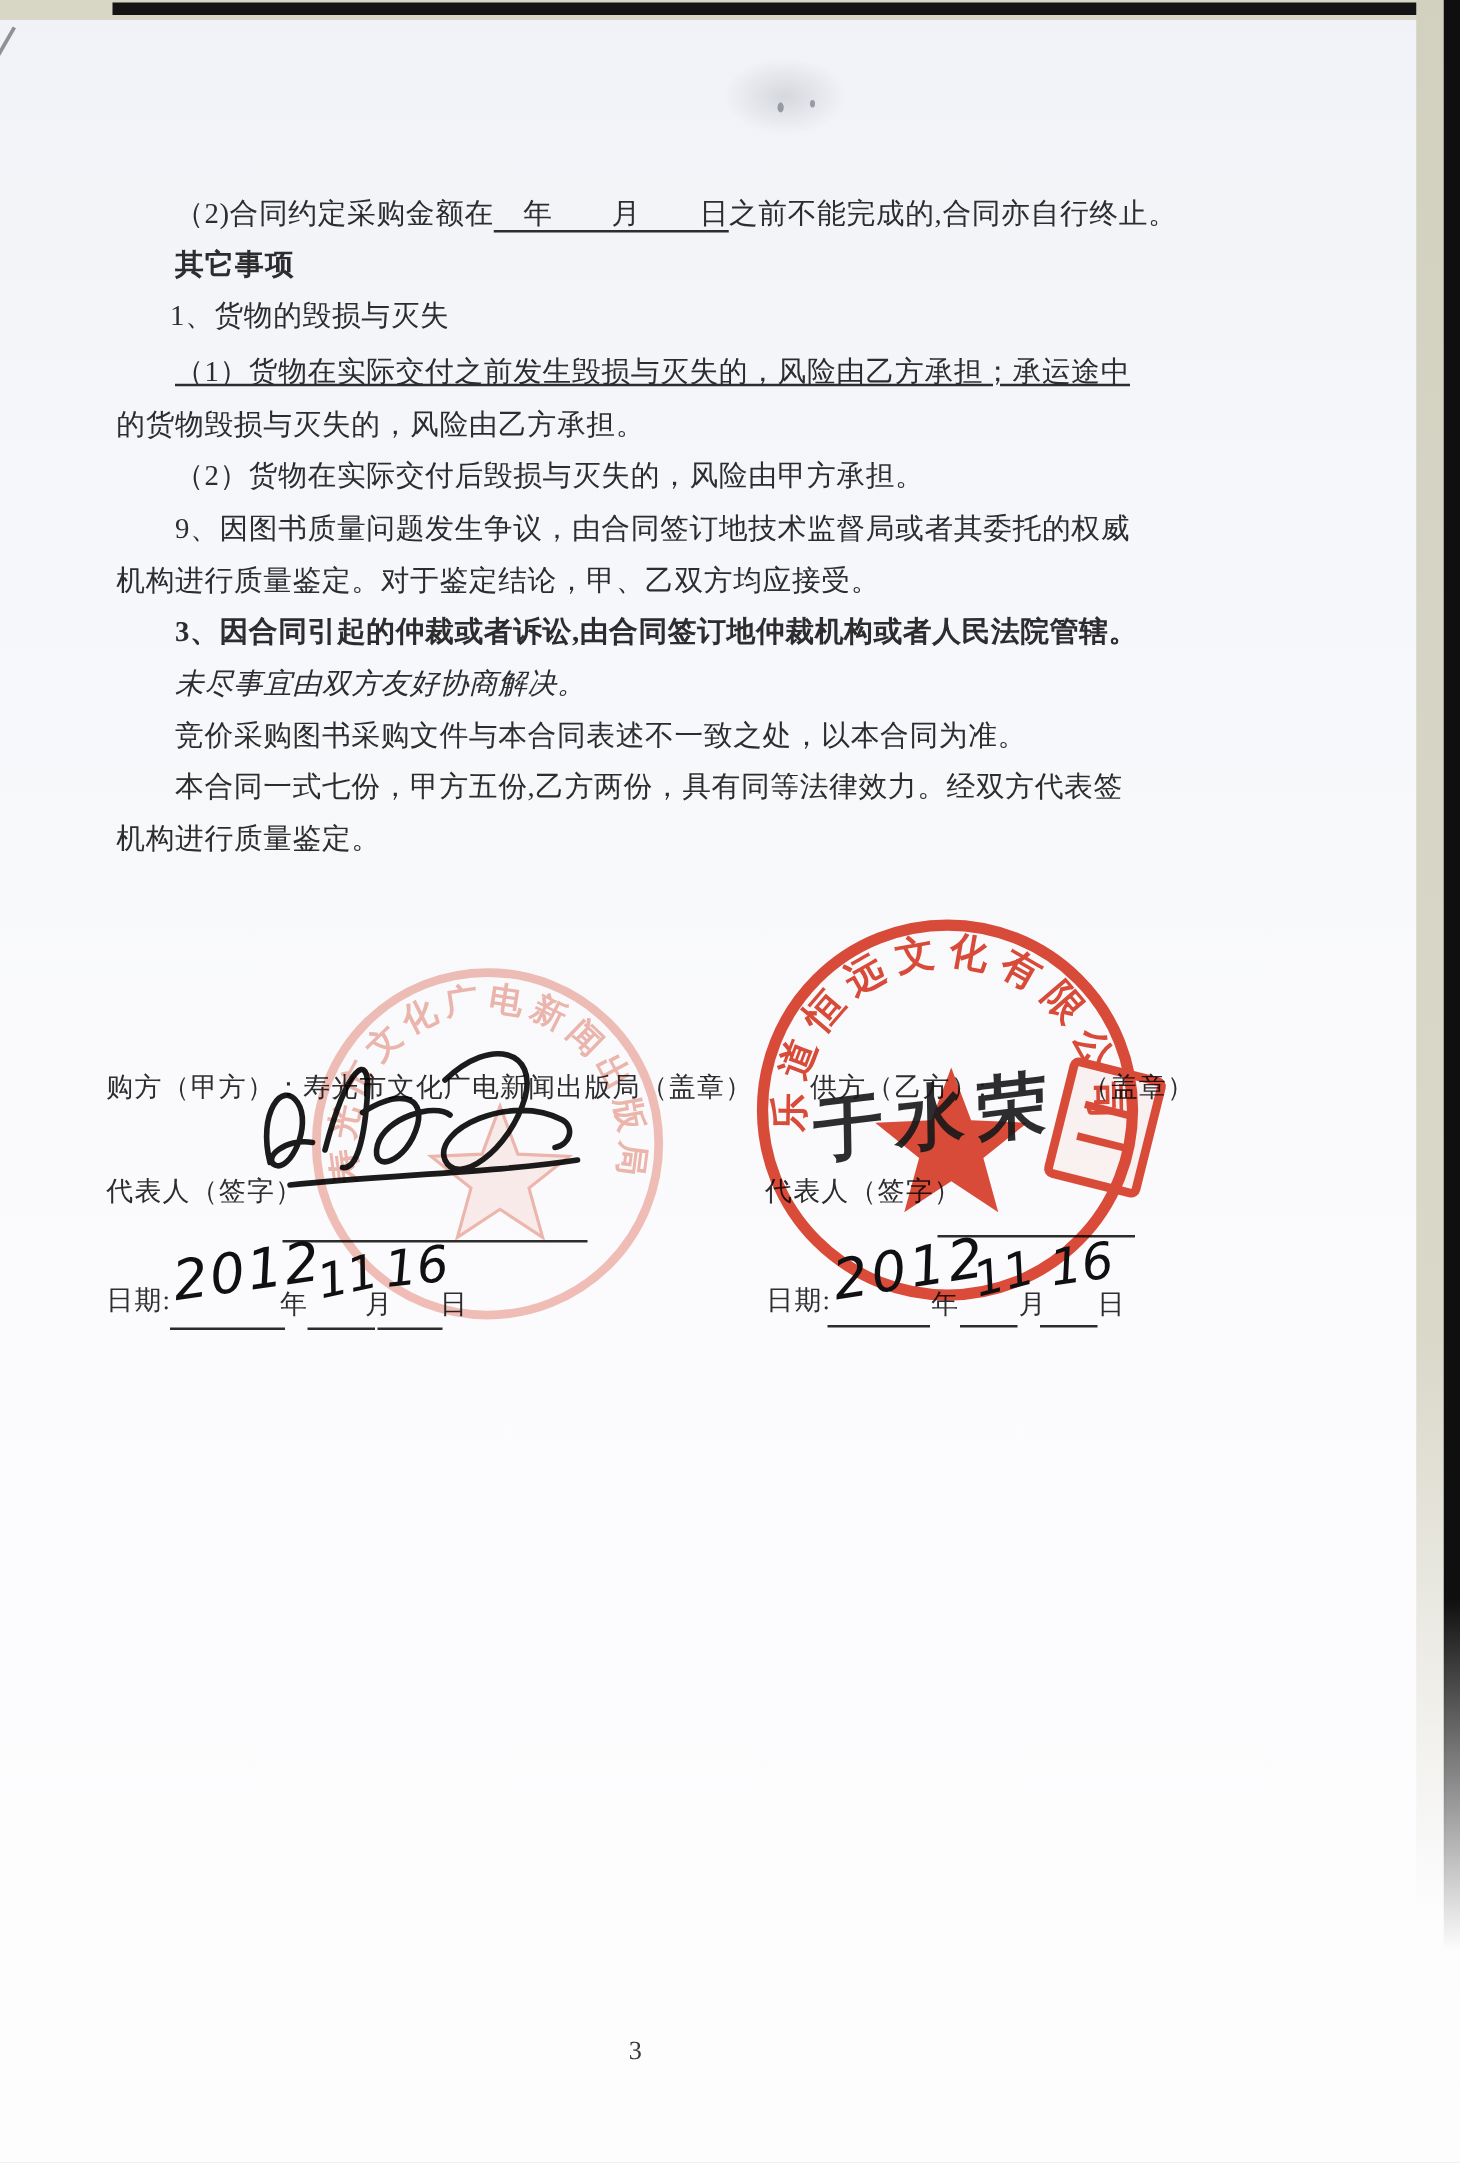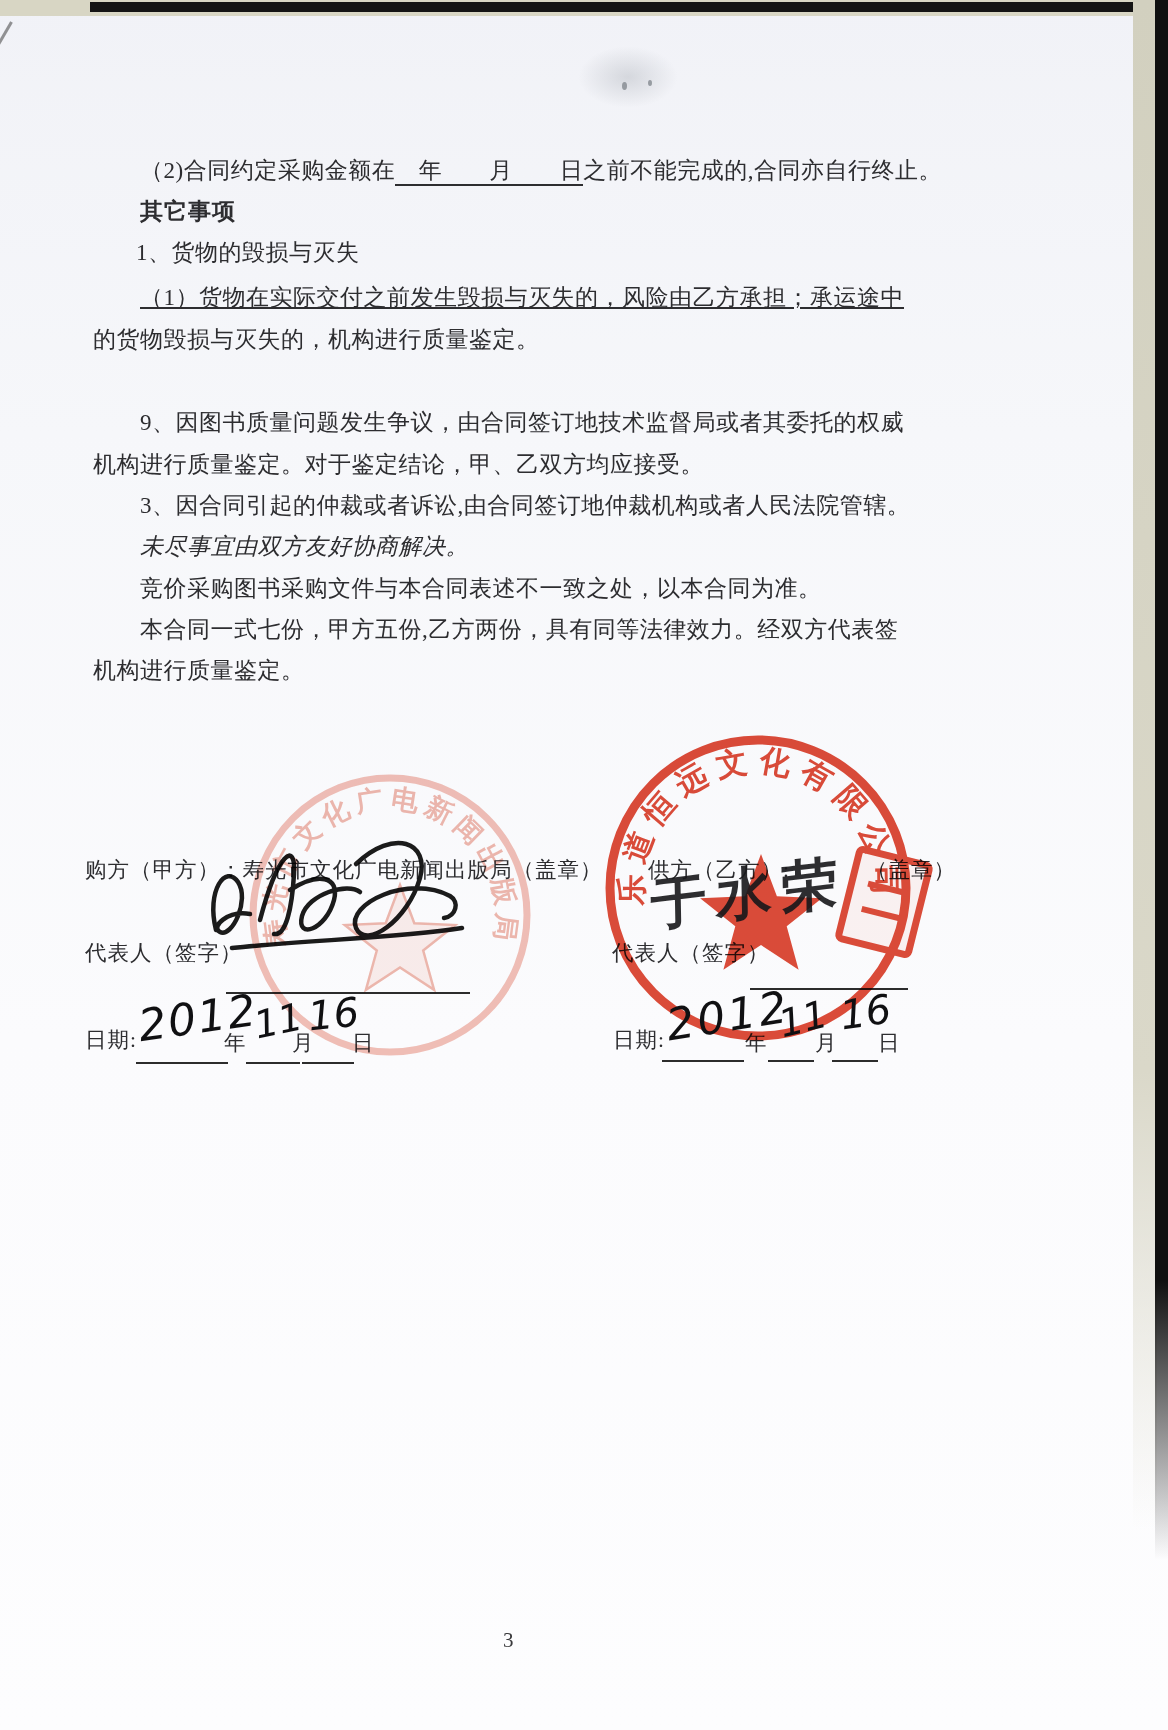--- a/index.html
+++ b/index.html
@@ -49,24 +49,25 @@
   <div class="corner-mark"></div>
   <div class="smudge"></div>
   <div class="smudge-dot" style="left:622px;top:82px;width:5px;height:8px;"></div>
   <div class="smudge-dot" style="left:648px;top:80px;width:4px;height:6px;"></div>
 
   <div class="bline" style="left:140px;top:155px;"><span>（2)合同约定采购金额在</span><span class="u">　年　　月　　日</span><span>之前不能完成的,合同亦自行终止。</span></div>
 
   <div class="bline bold" style="left:140px;top:196px;">其它事项</div>
   <div class="bline" style="left:136px;top:237px;">1、货物的毁损与灭失</div>
   <div class="bline" style="left:140px;top:282px;text-decoration:underline;">（1）货物在实际交付之前发生毁损与灭失的，风险由乙方承担；承运途中</div>
-  <div class="bline" style="left:93px;top:324px;">的货物毁损与灭失的，机构进行质量鉴定。</div>
+  <div class="bline" style="left:93px;top:324px;">的货物毁损与灭失的，风险由乙方承担。</div>
+  <div class="bline" style="left:140px;top:365px;">（2）货物在实际交付后毁损与灭失的，风险由甲方承担。</div>
   <div class="bline" style="left:140px;top:407px;">9、因图书质量问题发生争议，由合同签订地技术监督局或者其委托的权威</div>
   <div class="bline" style="left:93px;top:449px;">机构进行质量鉴定。对于鉴定结论，甲、乙双方均应接受。</div>
-  <div class="bline" style="left:140px;top:490px;">3、因合同引起的仲裁或者诉讼,由合同签订地仲裁机构或者人民法院管辖。</div>
+  <div class="bline" style="left:140px;top:490px;font-weight:bold;">3、因合同引起的仲裁或者诉讼,由合同签订地仲裁机构或者人民法院管辖。</div>
   <div class="bline" style="left:140px;top:531px;font-style:italic;">未尽事宜由双方友好协商解决。</div>
   <div class="bline" style="left:140px;top:614px;">本合同一式七份，甲方五份,乙方两份，具有同等法律效力。经双方代表签</div>
   <div class="bline" style="left:140px;top:573px;">竞价采购图书采购文件与本合同表述不一致之处，以本合同为准。</div>
   <div class="bline" style="left:93px;top:655px;">机构进行质量鉴定。</div>
 
   <div class="slabel" style="left:85px;top:855px;">购方（甲方）：寿光市文化广电新闻出版局（盖章）</div>
   <div class="slabel" style="left:85px;top:938px;">代表人（签字）</div>
   <div class="ul" style="left:226px;top:992px;width:244px;"></div>
   <div class="slabel" style="left:85px;top:1025px;">日期:</div>
   <div class="ul" style="left:136px;top:1062px;width:92px;"></div>

